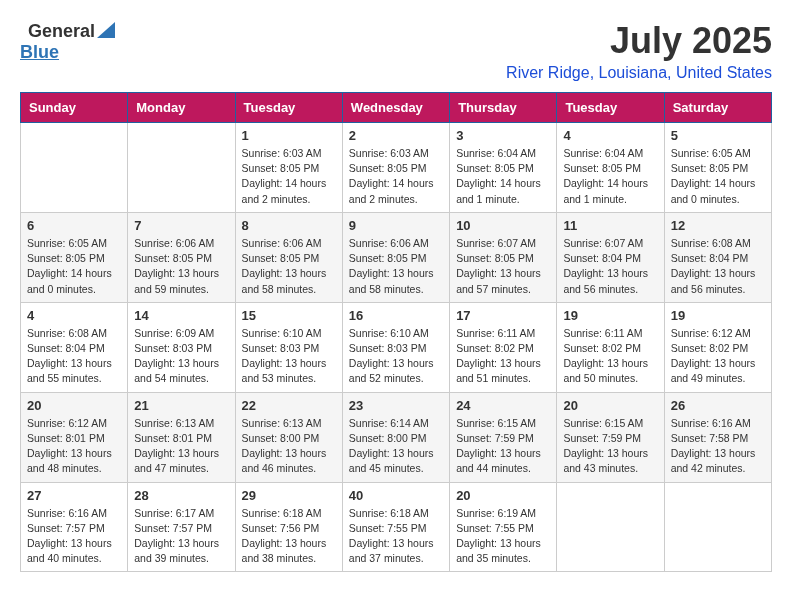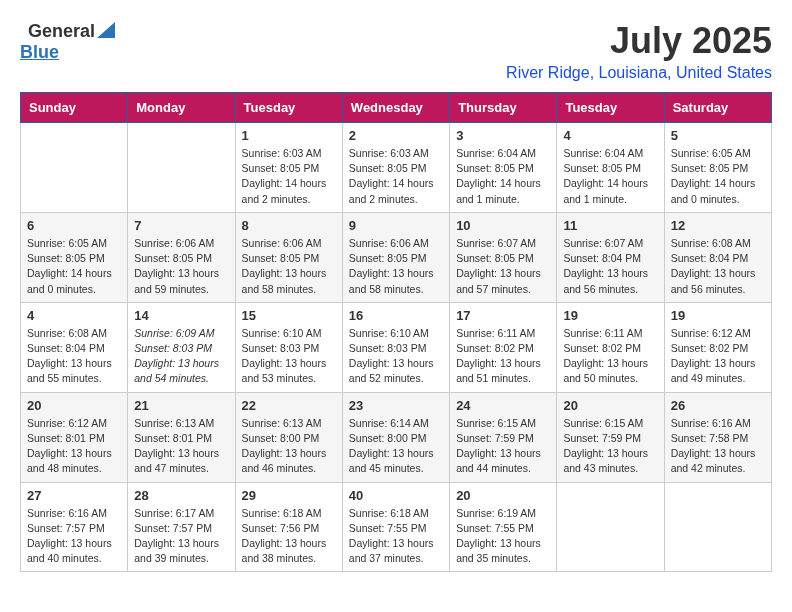--- a/index.html
+++ b/index.html
@@ -211,21 +211,21 @@
       <tr>
         <td>
           <div class="day-num">4</div>
           <div class="day-info" style="white-space: pre-line;">Sunrise: 6:08 AM
 Sunset: 8:04 PM
 Daylight: 13 hours
 and 55 minutes.</div>
         </td>
         <td>
           <div class="day-num">14</div>
-          <div class="day-info" style="white-space: pre-line; font-style: italic;">Sunrise: 6:09 AM
+          <div class="day-info" style="white-space: pre-line;">Sunrise: 6:09 AM
 Sunset: 8:03 PM
 Daylight: 13 hours
 and 54 minutes.</div>
         </td>
         <td>
           <div class="day-num">15</div>
           <div class="day-info" style="white-space: pre-line;">Sunrise: 6:10 AM
 Sunset: 8:03 PM
 Daylight: 13 hours
 and 53 minutes.</div>

